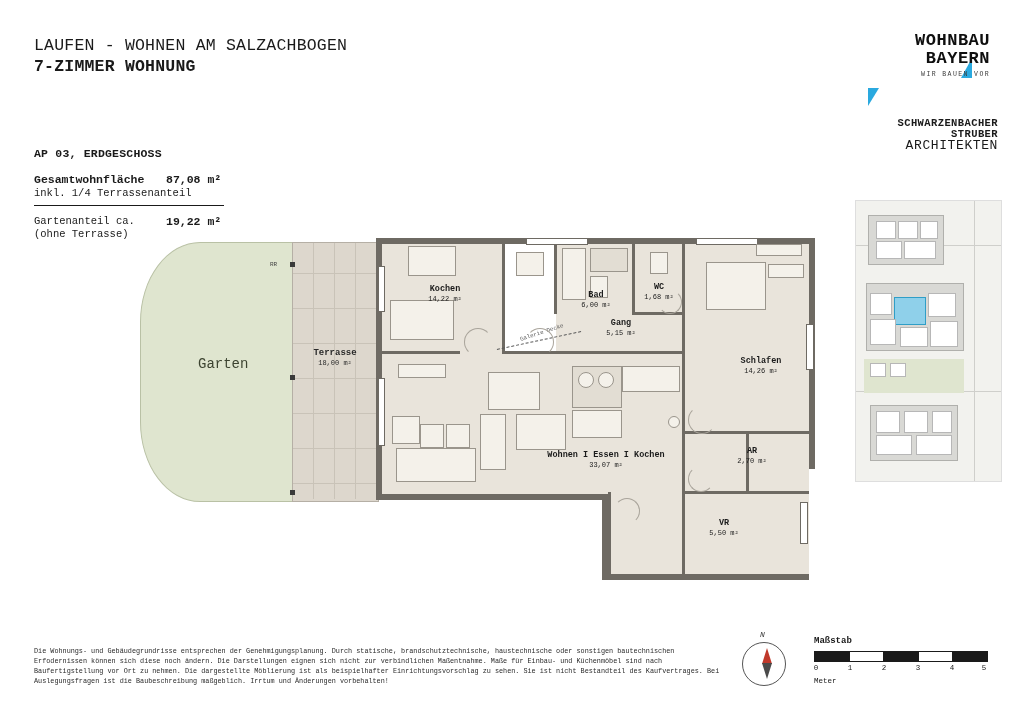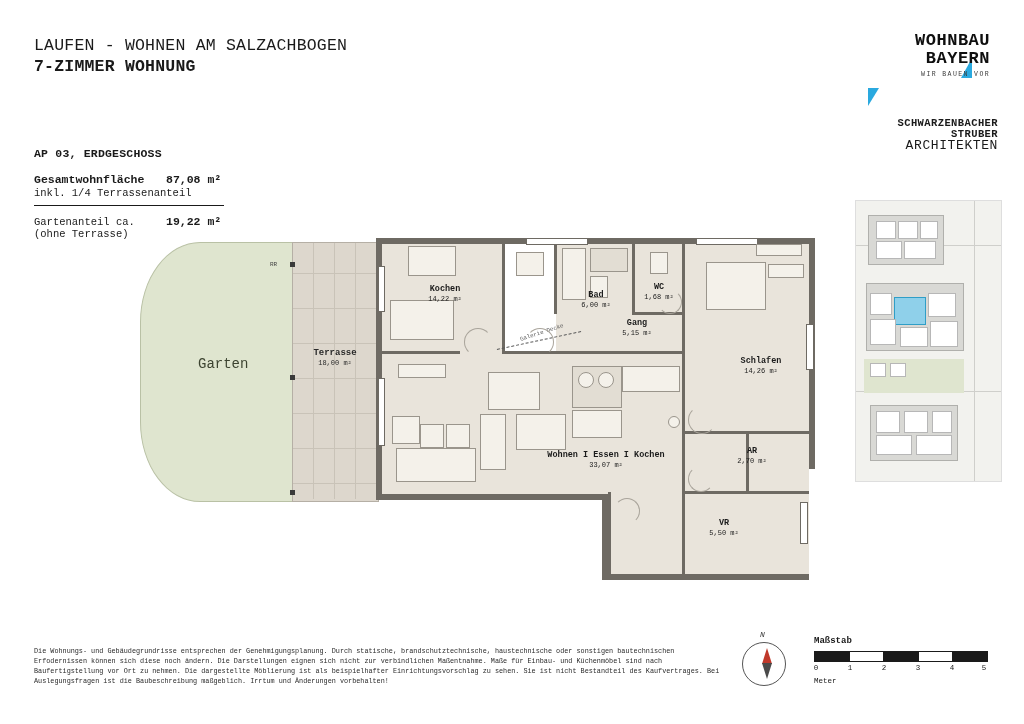--- a/index.html
+++ b/index.html
@@ -19,21 +19,21 @@
   .title-line2{font-size:16.5px;letter-spacing:.2px;color:#1a1a1a;font-weight:bold;margin-top:2px;}
 
   .sub-block{position:absolute;left:34px;top:119px;margin-top:28px;}
   .sub-title{font-size:11.5px;font-weight:bold;letter-spacing:.2px;}
   .area-table{margin-top:13px;}
   .area-row{display:flex;align-items:baseline;}
   .area-label{width:132px;font-size:11.5px;font-weight:bold;}
   .area-value{font-size:11.5px;font-weight:bold;}
   .area-sub{font-size:10.5px;font-weight:normal;margin-top:1px;}
   .rule{width:190px;border-bottom:1px solid #1a1a1a;margin:6px 0 9px 0;}
-  .garden-row{display:flex;align-items:center;}
+  .garden-row{display:flex;align-items:flex-start;}
   .garden-label{width:132px;font-size:10.5px;}
   .garden-value{font-size:11.5px;font-weight:bold;}
   .garden-sub{font-size:10.5px;margin-top:0px;}
 
   
   .logo-wb{position:absolute;right:26px;top:30px;width:130px;height:62px;}
   .wb-text{position:absolute;right:34px;top:32px;text-align:right;}
   .wb-l1{font-size:17px;font-weight:bold;letter-spacing:.5px;color:#0f0f0f;line-height:18px;}
   .wb-l2{font-size:17px;font-weight:bold;letter-spacing:.5px;color:#0f0f0f;line-height:18px;}
   .wb-l3{font-size:6.5px;letter-spacing:1.4px;color:#3b3b3b;margin-top:3px;}
@@ -246,21 +246,21 @@
         <div class="n">Bad</div>
         <div class="a">6,00 m²</div>
       </div>
 
       <div class="furn" style="left:274px;top:14px;width:16px;height:20px;"></div>
       <div class="room-lbl" style="left:238px;top:44px;width:90px;">
         <div class="n">WC</div>
         <div class="a">1,68 m²</div>
       </div>
 
-      <div class="room-lbl" style="left:216px;top:80px;width:90px;">
+      <div class="room-lbl" style="left:200px;top:80px;width:90px;">
         <div class="n">Gang</div>
         <div class="a">5,15 m²</div>
       </div>
       <div class="dash" style="left:120px;top:102px;width:86px;transform:rotate(-12deg);"></div>
       <div class="galerie" style="left:142px;top:92px;width:48px;">Galerie Decke</div>
 
       <div class="furn" style="left:330px;top:24px;width:58px;height:46px;"></div>
       <div class="furn" style="left:392px;top:26px;width:34px;height:12px;"></div>
       <div class="room-lbl" style="left:340px;top:118px;width:90px;">
         <div class="n">Schlafen</div>

